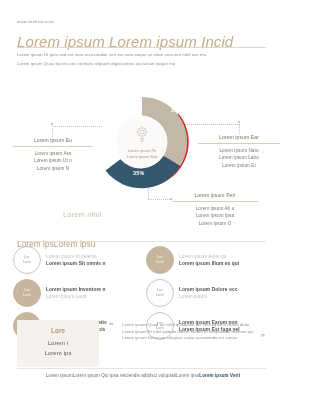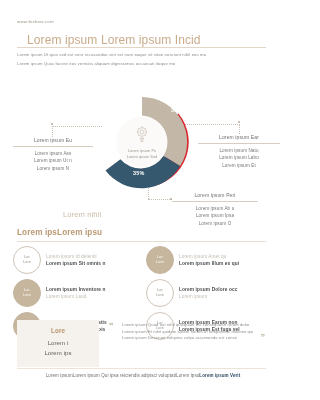--- a/index.html
+++ b/index.html
@@ -9,22 +9,22 @@
     color:#4a4a4a;overflow:hidden;position:relative;
   }
   .page{position:relative;width:283px;height:400px;box-sizing:border-box;}
 
   
   .site-url{
     position:absolute;left:17px;top:19px;
     font-size:4.4px;letter-spacing:.25px;color:#9c9288;
   }
   .main-title{
-    position:absolute;left:27px;top:33px;width:250px;
-    font-size:12px;color:#c9ab8a;font-weight:400;letter-spacing:.1px;
+    position:absolute;left:17px;top:33px;width:250px;
+    font-size:15px;color:#c9ab8a;font-weight:400;letter-spacing:.1px;font-style:italic;
   }
   .title-rule{
     position:absolute;left:17px;top:47px;width:249px;height:1px;
     background:#e2d6c6;
   }
   .intro{
     position:absolute;left:17px;top:52px;width:252px;
   }
   .intro p{margin:0 0 3px 0;font-size:4.2px;color:#8b8b8b;letter-spacing:.12px;line-height:1.5;}
 
@@ -56,21 +56,21 @@
   
   .conn{position:absolute;border:0;border-top:1px dotted #c9bfb3;}
   .conn.v{border:0;border-left:1px dotted #c9bfb3;}
   .dot{position:absolute;width:2.2px;height:2.2px;border-radius:50%;background:#b9ada0;}
 
   
   .sub-label{
     position:absolute;left:63px;top:210px;font-size:7.6px;color:#cbbba6;letter-spacing:.1px;
   }
   .section-head{
-    position:absolute;left:17px;top:228px;font-size:8.2px;font-weight:700;color:#b99a74;letter-spacing:.1px;
+    position:absolute;left:17px;top:240px;font-size:8.2px;font-weight:400;color:#b99a74;letter-spacing:.1px;
   }
   .section-rule{position:absolute;left:17px;top:241px;width:249px;height:1px;background:#e8ded1;}
 
   
   .lists{position:absolute;left:13px;top:246px;width:258px;display:flex;gap:8px;}
   .col{width:125px;}
   .row{display:flex;align-items:center;gap:5px;margin-bottom:5px;}
   .badge{
     width:26px;height:26px;border-radius:50%;flex:0 0 26px;
     display:flex;flex-direction:column;align-items:center;justify-content:center;

